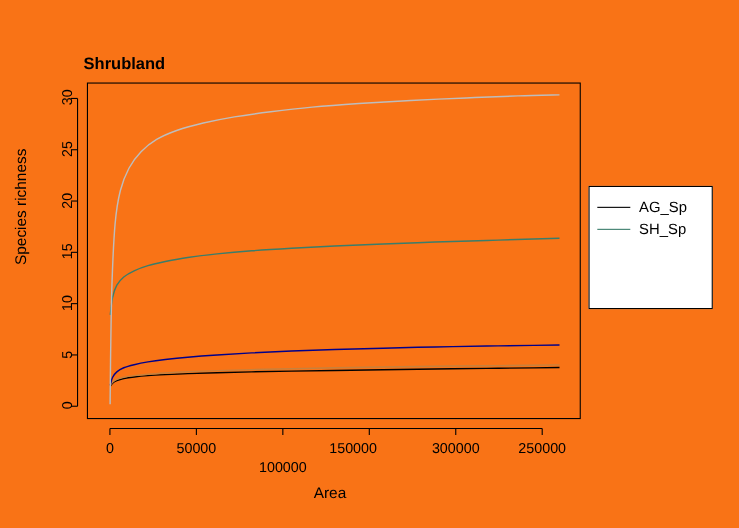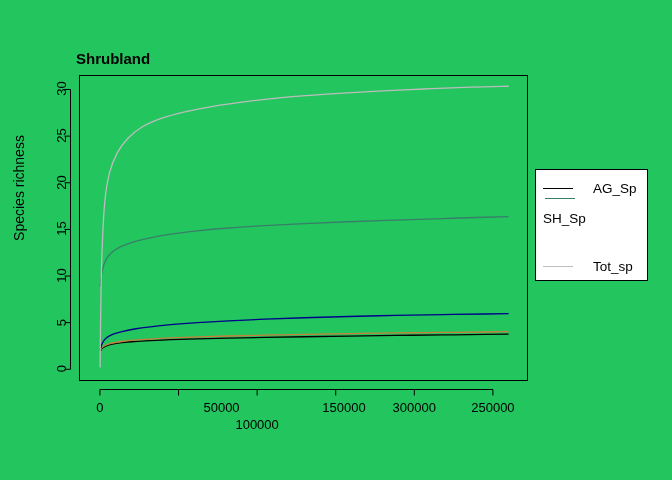--- a/index.html
+++ b/index.html
@@ -10,21 +10,21 @@
   body {
     width: 672px;
     height: 480px;
     overflow: hidden;
     font-family: "Liberation Sans", sans-serif;
   }
   #root {
     position: relative;
     width: 672px;
     height: 480px;
-    background: #22c55e;
+    background: #f97316;
   }
   .plot-title {
     position: absolute;
     left: 76px;
     top: 50px;
     font-size: 15px;
     font-weight: bold;
     color: #000000;
     letter-spacing: 0px;
     white-space: nowrap;
@@ -80,21 +80,20 @@
     border: 1px solid #000000;
     background: #ffffff;
     box-sizing: border-box;
   }
   .legend-row {
     position: absolute;
     left: 7px;
     height: 21px;
     display: flex;
     align-items: center;
-    gap: 12px;
   }
   .legend-swatch {
     width: 30px;
     height: 0;
     border-top-width: 1.4px;
     border-top-style: solid;
     margin-right: 8px;
   }
   .legend-label {
     font-size: 13.5px;
@@ -134,46 +133,43 @@
         <path d="M 100.25 351.12 C 100.59 350.65, 101.30 349.18, 102.29 348.32 C 103.29 347.47, 104.52 346.69, 106.22 345.99 C 107.93 345.29, 109.89 344.67, 112.51 344.12 C 115.13 343.58, 118.27 343.16, 121.94 342.72 C 125.61 342.29, 129.80 341.87, 134.52 341.51 C 139.23 341.15, 144.21 340.89, 150.24 340.58 C 156.26 340.27, 162.81 339.94, 170.67 339.65 C 178.53 339.35, 187.70 339.07, 197.39 338.81 C 207.09 338.54, 217.57 338.29, 228.83 338.06 C 240.10 337.83, 252.41 337.63, 264.99 337.41 C 277.56 337.19, 290.40 336.97, 304.29 336.76 C 318.17 336.54, 333.10 336.32, 348.30 336.10 C 363.50 335.88, 379.74 335.65, 395.46 335.45 C 411.18 335.25, 427.68 335.06, 442.62 334.89 C 457.55 334.72, 474.05 334.56, 485.06 334.42 C 496.06 334.28, 504.71 334.11, 508.64 334.05" fill="none" stroke="#000000" stroke-width="1.3"></path>
         <path d="M 100.25 286.30 C 100.59 283.65, 101.30 274.95, 102.29 270.44 C 103.29 265.93, 104.52 262.36, 106.22 259.25 C 107.93 256.14, 109.89 253.96, 112.51 251.78 C 115.13 249.61, 118.27 247.90, 121.94 246.19 C 125.61 244.48, 129.80 242.92, 134.52 241.52 C 139.23 240.13, 144.21 239.04, 150.24 237.79 C 156.26 236.55, 162.81 235.23, 170.67 234.06 C 178.53 232.90, 187.70 231.81, 197.39 230.80 C 207.09 229.79, 217.57 228.85, 228.83 228.00 C 240.10 227.15, 252.41 226.40, 264.99 225.67 C 277.56 224.94, 290.40 224.27, 304.29 223.62 C 318.17 222.96, 333.10 222.34, 348.30 221.75 C 363.50 221.16, 379.74 220.60, 395.46 220.07 C 411.18 219.54, 427.68 219.05, 442.62 218.58 C 457.55 218.11, 474.05 217.62, 485.06 217.27 C 496.06 216.93, 504.71 216.65, 508.64 216.53" fill="none" stroke="#3a7d6b" stroke-width="1.3"></path>
         <path d="M 100.25 350.65 C 100.59 350.11, 101.30 348.35, 102.29 347.39 C 103.29 346.42, 104.52 345.60, 106.22 344.87 C 107.93 344.14, 109.89 343.56, 112.51 343.00 C 115.13 342.44, 118.27 341.98, 121.94 341.51 C 125.61 341.05, 129.80 340.61, 134.52 340.21 C 139.23 339.80, 144.21 339.46, 150.24 339.09 C 156.26 338.71, 162.81 338.33, 170.67 337.97 C 178.53 337.61, 187.70 337.27, 197.39 336.94 C 207.09 336.62, 217.57 336.30, 228.83 336.01 C 240.10 335.71, 252.41 335.45, 264.99 335.17 C 277.56 334.89, 290.40 334.59, 304.29 334.33 C 318.17 334.07, 333.10 333.82, 348.30 333.58 C 363.50 333.35, 379.74 333.12, 395.46 332.93 C 411.18 332.74, 427.68 332.62, 442.62 332.46 C 457.55 332.31, 474.05 332.12, 485.06 332.00 C 496.06 331.87, 504.71 331.77, 508.64 331.72" fill="none" stroke="#c8813c" stroke-width="1.3"></path>
         <path d="M 100.25 350.19 C 100.59 349.02, 101.30 345.21, 102.29 343.19 C 103.29 341.17, 104.52 339.54, 106.22 338.06 C 107.93 336.58, 109.89 335.42, 112.51 334.33 C 115.13 333.24, 118.27 332.42, 121.94 331.53 C 125.61 330.65, 129.80 329.79, 134.52 329.01 C 139.23 328.24, 144.21 327.58, 150.24 326.87 C 156.26 326.15, 162.81 325.42, 170.67 324.72 C 178.53 324.02, 187.70 323.32, 197.39 322.67 C 207.09 322.02, 217.57 321.40, 228.83 320.81 C 240.10 320.22, 252.41 319.64, 264.99 319.13 C 277.56 318.61, 290.40 318.16, 304.29 317.73 C 318.17 317.29, 333.10 316.90, 348.30 316.52 C 363.50 316.13, 379.74 315.72, 395.46 315.40 C 411.18 315.07, 427.68 314.79, 442.62 314.56 C 457.55 314.32, 474.05 314.15, 485.06 314.00 C 496.06 313.84, 504.71 313.69, 508.64 313.62" fill="none" stroke="#00008b" stroke-width="1.3"></path>
         <path d="M 100.09 367.44 C 100.17 359.98, 100.28 341.01, 100.56 322.67 C 100.85 304.33, 101.14 277.28, 101.82 257.38 C 102.50 237.48, 103.39 217.27, 104.65 203.28 C 105.91 189.29, 107.27 181.83, 109.37 173.44 C 111.46 165.04, 114.08 158.82, 117.23 152.92 C 120.37 147.01, 124.04 142.35, 128.23 137.99 C 132.42 133.64, 136.88 130.06, 142.38 126.80 C 147.88 123.54, 154.17 120.89, 161.24 118.41 C 168.31 115.92, 176.17 113.90, 184.82 111.88 C 193.46 109.86, 202.90 107.99, 213.11 106.28 C 223.33 104.57, 234.34 103.09, 246.12 101.62 C 257.91 100.14, 270.49 98.66, 283.85 97.42 C 297.21 96.18, 311.36 95.16, 326.29 94.15 C 341.23 93.14, 357.21 92.21, 373.45 91.36 C 389.69 90.50, 407.51 89.72, 423.75 89.02 C 440.00 88.32, 456.76 87.63, 470.91 87.16 C 485.06 86.69, 502.35 86.38, 508.64 86.23" fill="none" stroke="#bdbdbd" stroke-width="1.3"></path>
       </g>
   </svg>
 
   <div id="xtick-labels">
       <div class="tick-x" style="left: 99.9351px; top: 399.5px;">0</div>
-      <div class="tick-x" style="left: 178.532px; top: 399.5px; margin-left: 43px;">50000</div>
+      <div class="tick-x" style="left: 178.532px; top: 399.5px;">50000</div>
       <div class="tick-x" style="left: 257.128px; top: 417px;">100000</div>
-      <div class="tick-x" style="left: 344px; top: 399.5px;">150000</div>
+      <div class="tick-x" style="left: 321px; top: 399.5px;">150000</div>
       <div class="tick-x" style="left: 414.321px; top: 399.5px;">300000</div>
       <div class="tick-x" style="left: 492.918px; top: 399.5px;">250000</div>
     </div>
   <div id="ytick-labels">
       <div class="tick-y" style="left: 34.5px; top: 361.307px; width: 26px;">0</div>
       <div class="tick-y" style="left: 34.5px; top: 314.671px; width: 26px;">5</div>
       <div class="tick-y" style="left: 34.5px; top: 268.035px; width: 26px;">10</div>
       <div class="tick-y" style="left: 34.5px; top: 221.399px; width: 26px;">15</div>
       <div class="tick-y" style="left: 34.5px; top: 174.763px; width: 26px;">20</div>
       <div class="tick-y" style="left: 34.5px; top: 128.127px; width: 26px;">25</div>
       <div class="tick-y" style="left: 34.5px; top: 81.4908px; width: 26px;">30</div>
     </div>
 
+  <div class="axis-title-x">Area</div>
   <div class="axis-title-y">Species richness</div>
 
   <div class="legend-box" id="legend-box">
       <div class="legend-row" style="top: 8px;">
         <span class="legend-swatch" style="border-top-color: rgb(0, 0, 0);"></span>
         <span class="legend-label">AG_Sp</span>
       </div>
-      <div class="legend-row" style="top: 27.5px; flex-direction: column;">
+      <div class="legend-row" style="top: 27.5px;">
         <span class="legend-swatch" style="border-top-color: rgb(58, 125, 107);"></span>
         <span class="legend-label">SH_Sp</span>
-      </div>
-      <div class="legend-row" style="top: 86px;">
-        <span class="legend-swatch" style="border-top-color: rgb(189, 189, 189);"></span>
-        <span class="legend-label">Tot_sp</span>
       </div>
     </div>
 
 </div>
 
 </body></html>

